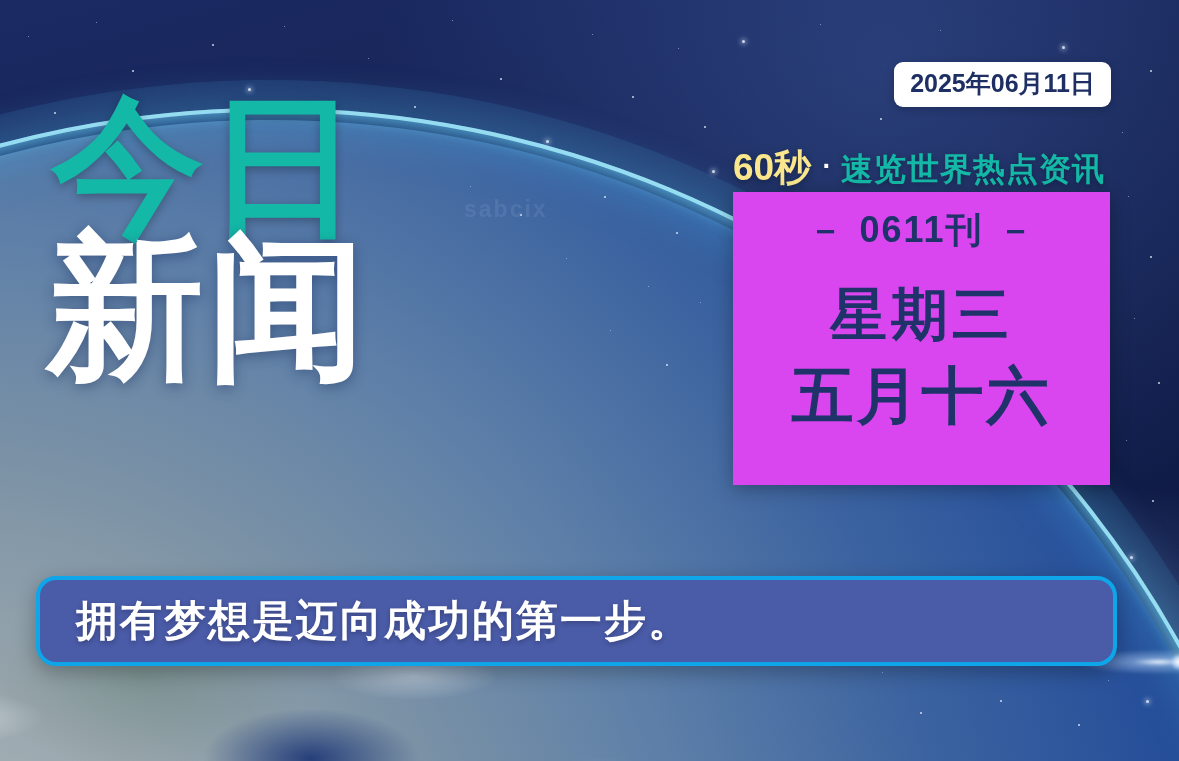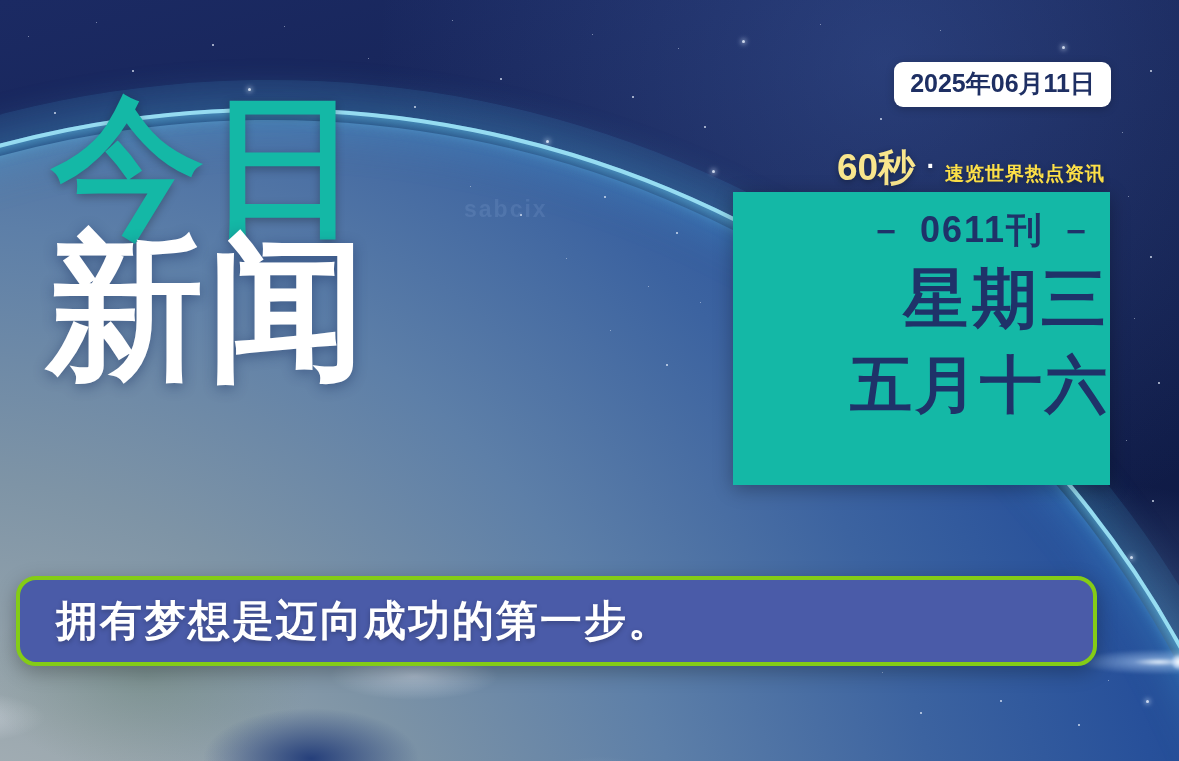--- a/index.html
+++ b/index.html
@@ -173,65 +173,66 @@
     letter-spacing:0;
   }
   .tagline .dot{
     font-size:27px;
     color:#ffffff;
     margin:0 5px 0 7px;
     position:relative;
     top:-5px;
   }
   .tagline .desc{
-    font-size:19px;
-    color:#fde047;
+    font-size:32px;
+    color:#14b8a6;
     letter-spacing:1px;
     text-align:right;
   }
 
   
   .info-card{
     position:absolute;
     left:733px; top:192px;
     width:377px; height:293px;
-    background:#14b8a6;
+    background:#d946ef;
     box-shadow:0 4px 18px rgba(0,0,0,.30);
     display:flex;
     flex-direction:column;
-    align-items:flex-end;
+    align-items:center;
     justify-content:flex-start;
     padding-top:14px;
     color:#1f3269;
   }
   .issue{
     font-size:36px;
     font-weight:700;
     letter-spacing:2px;
     white-space:nowrap;
   }
   .issue .dash{ margin:0 14px; font-weight:700; }
   .weekday{
-    font-size:65px;
+    font-size:57px;
     font-weight:700;
     letter-spacing:4px;
+    margin-top:22px;
   }
   .lunar{
     font-size:62px;
     font-weight:700;
     letter-spacing:3px;
   }
 
   
   .quote-banner{
     position:absolute;
-    left:16px; bottom:95px;
+    left:36px; bottom:95px;
     width:1081px; height:90px;
     background:#4a5ba8;
-    border:4px solid #84cc16;
+    border:4px solid #0ea5e9;
     border-radius:20px;
     display:flex;
     align-items:center;
     box-shadow:0 6px 20px rgba(0,0,0,.28);
   }
   .quote-text{
     color:#ffffff;
     font-size:42px;
     font-weight:700;
     letter-spacing:2px;

